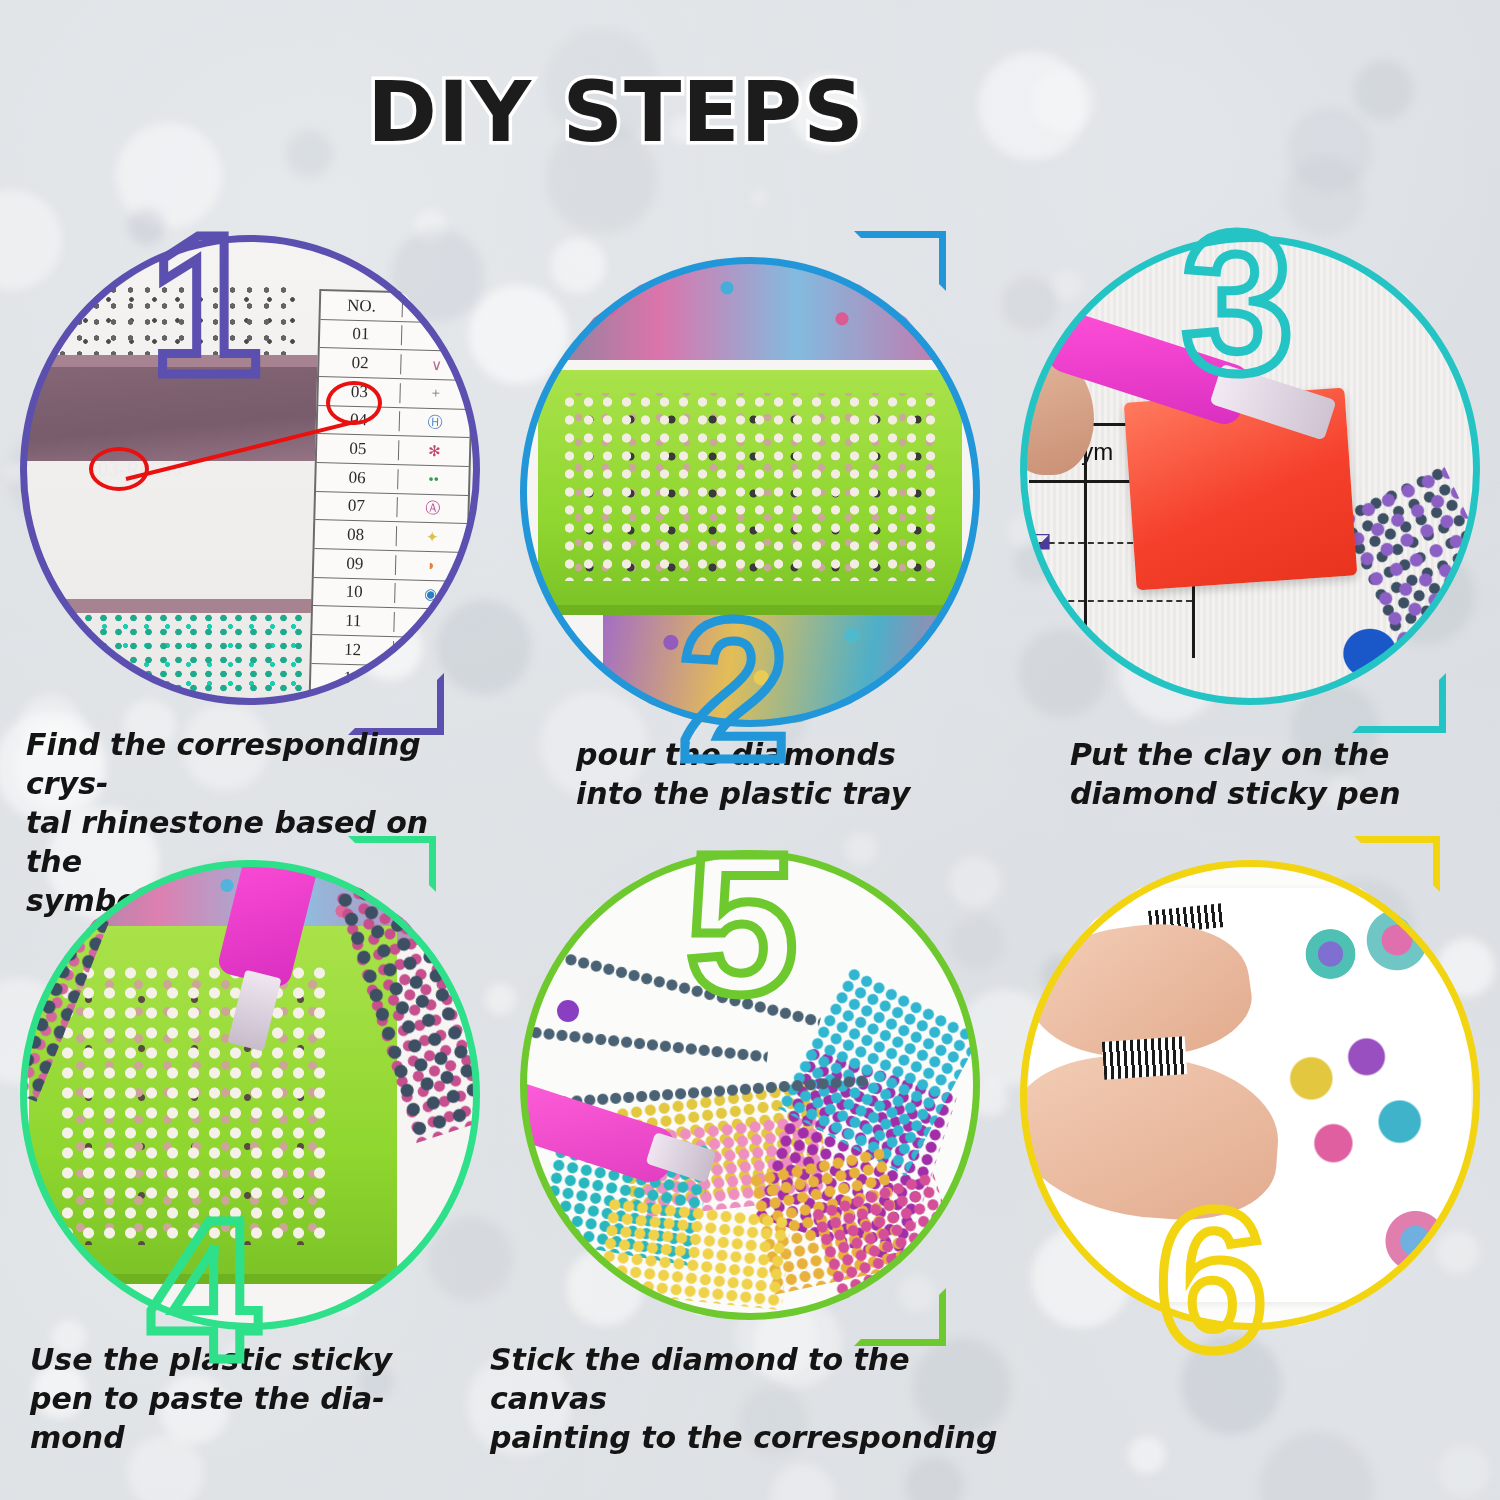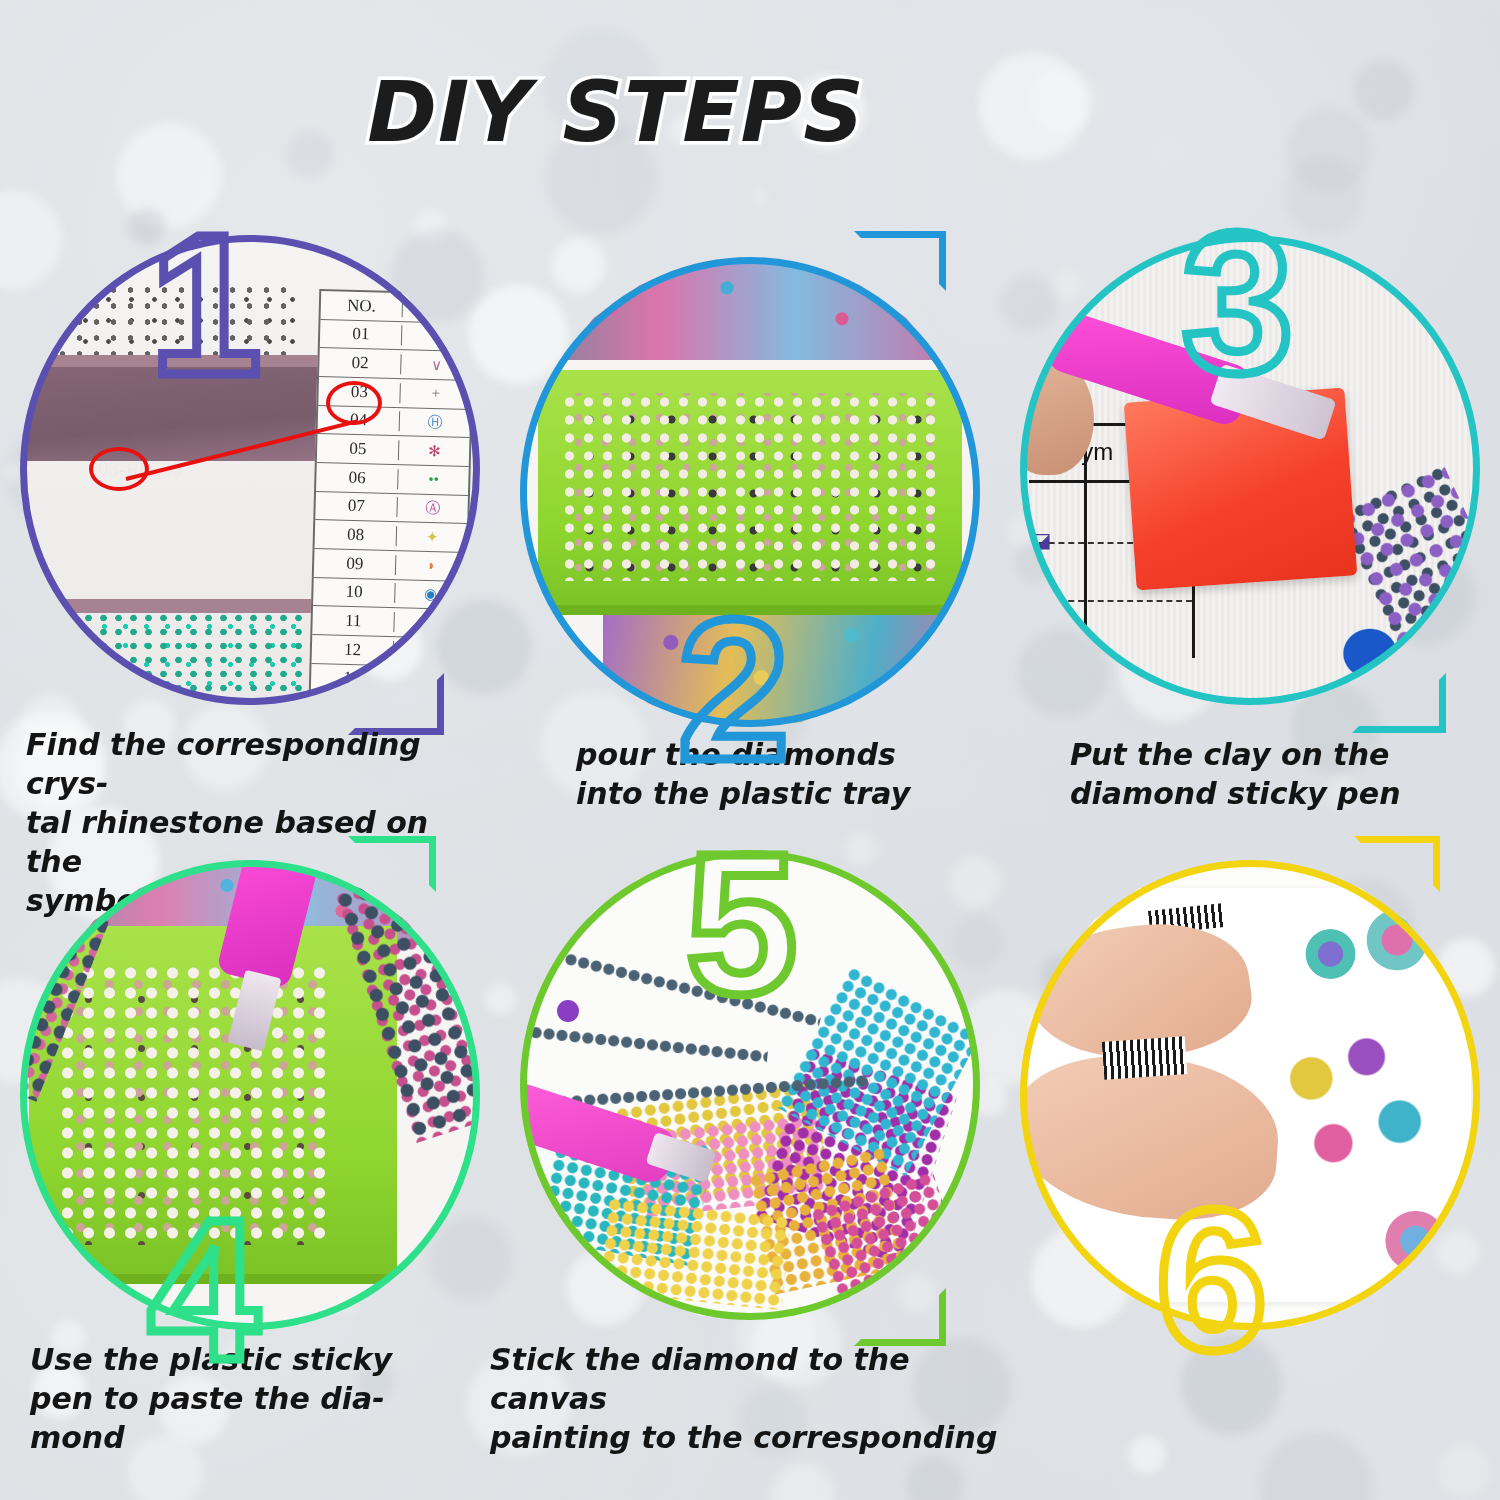--- a/index.html
+++ b/index.html
@@ -19,21 +19,21 @@
       radial-gradient(circle at 78% 10%, #e2e5e9 0%, rgba(226,229,233,0) 50%),
       radial-gradient(circle at 50% 52%, #dcdfe3 0%, rgba(220,223,227,0) 60%),
       radial-gradient(circle at 12% 80%, #e4e7ea 0%, rgba(228,231,234,0) 55%),
       radial-gradient(circle at 88% 88%, #e0e3e7 0%, rgba(224,227,231,0) 55%),
       linear-gradient(160deg,#d9dce0 0%,#d2d6da 45%,#d8dbdf 100%);
   }
   #bg .dot { position:absolute; border-radius:50%; filter:blur(5px); }
   
   .title-wrap {
     position:absolute; top:70px; left:0; width:1232px;
-    text-align:center; z-index:5;font-style:italic;
+    text-align:center; z-index:5;
   }
   .title {
     display:inline-block;
     font-family:"DejaVu Sans", sans-serif;
     font-size:84px;
     font-weight:bold;
     letter-spacing:1px;
     color:#1c1c1c;
     -webkit-text-stroke:7px #ffffff;
     paint-order:stroke fill;

